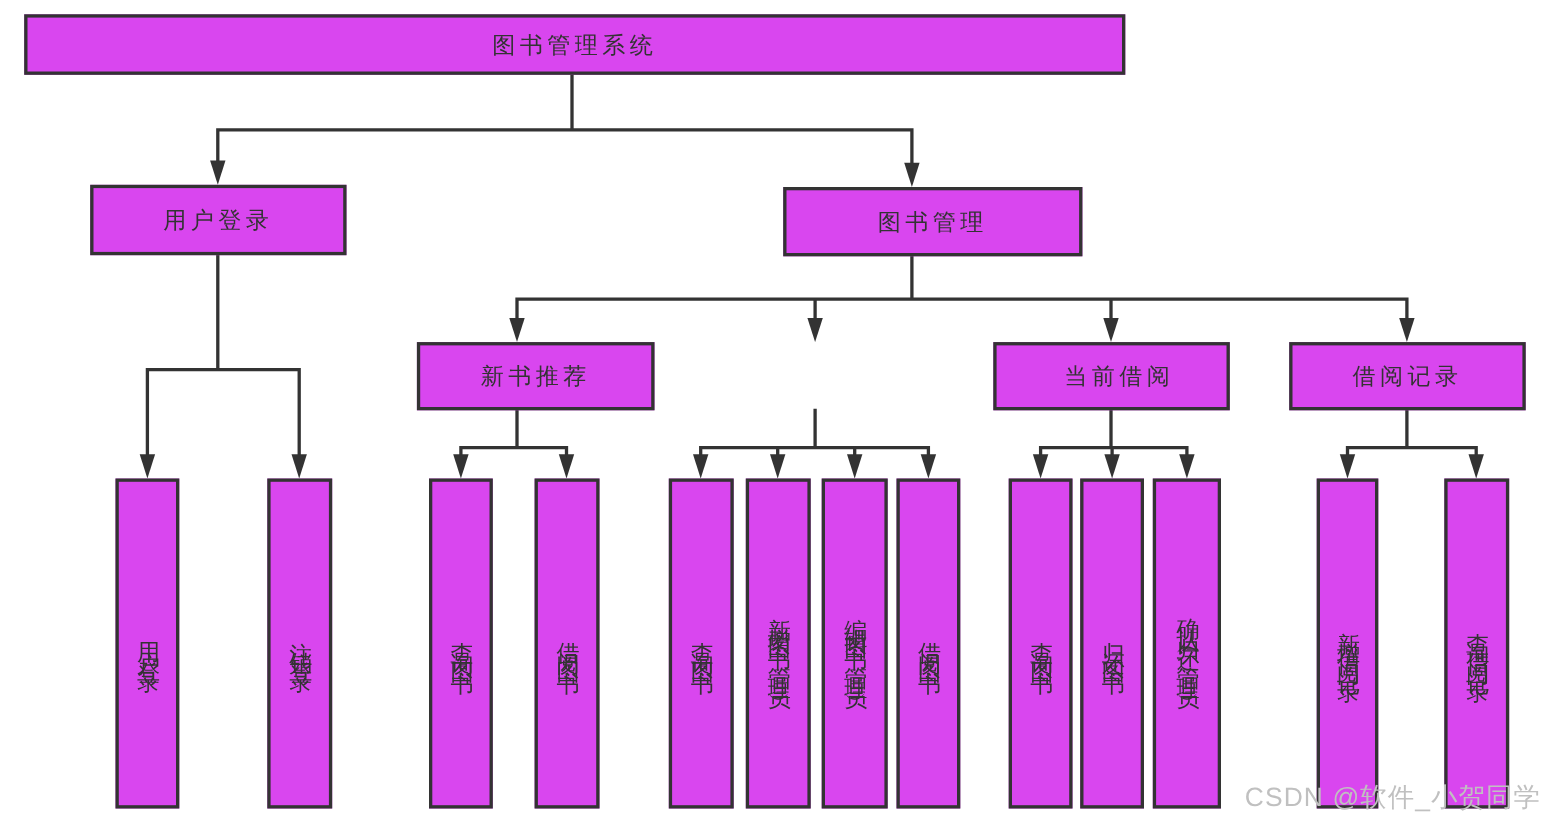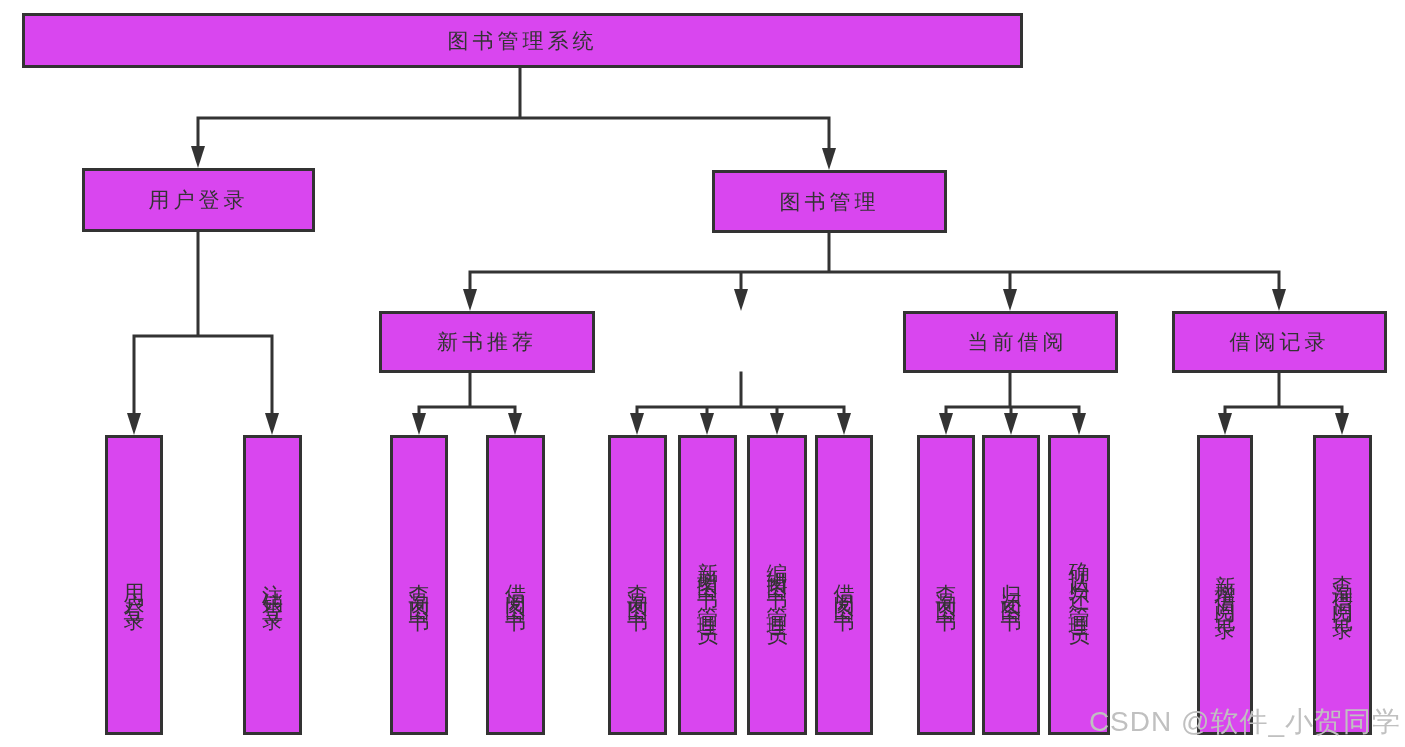--- a/index.html
+++ b/index.html
@@ -14,41 +14,41 @@
     display:flex;align-items:center;justify-content:center;
     font-size:21px;letter-spacing:4px;white-space:nowrap;
   }
   .vnode{
     top:435px;height:300px;
     writing-mode:vertical-rl;text-orientation:mixed;
     font-size:21px;letter-spacing:9px;white-space:nowrap;
   }
   .b-root{left:22px;top:13px;width:1001px;height:55px;}
   .b-userlogin{left:82px;top:168px;width:233px;height:64px;}
-  .b-bookmgmt{left:712px;top:170px;width:235px;height:63px;}
+  .b-bookmgmt{left:712px;top:170px;width:272px;height:63px;}
   .b-newbook{left:363px;top:311px;width:216px;height:62px;margin-left:16px;}
   .b-borrow{left:634px;top:311px;width:215px;height:62px;}
   .b-current{left:903px;top:311px;width:215px;height:62px;padding-left:14px;}
   .b-records{left:1172px;top:311px;width:215px;height:62px;}
   .l1{left:105px;width:58px;}
   .l2{left:243px;width:59px;}
   .l3{left:390px;width:58px;}
   .l4{left:486px;width:59px;}
   .l5{left:608px;width:59px;}
   .l6{left:678px;width:59px;}
   .l7{left:747px;width:60px;}
   .l8{left:815px;width:58px;}
   .l9{left:917px;width:58px;}
   .l10{left:982px;width:58px;}
   .l11{left:1048px;width:62px;}
   .l12{left:1197px;width:56px;}
   .l13{left:1313px;width:59px;}
   .watermark{
     position:absolute;right:4px;bottom:6px;z-index:5;
-    font-size:28px;letter-spacing:1px;color:#c0c0c0;white-space:nowrap;
+    font-size:24px;letter-spacing:1px;color:#c0c0c0;white-space:nowrap;
   }
 </style>
 </head>
 <body>
 
 <div class="canvas">
 
   <svg class="wires" viewBox="0 0 1405 747" xmlns="http://www.w3.org/2000/svg">
     <g stroke="#333333" stroke-width="3" fill="none" stroke-linecap="square">
 

